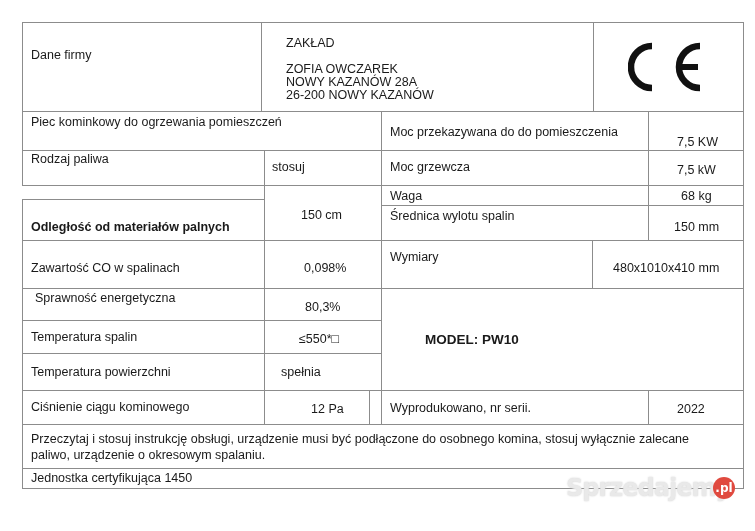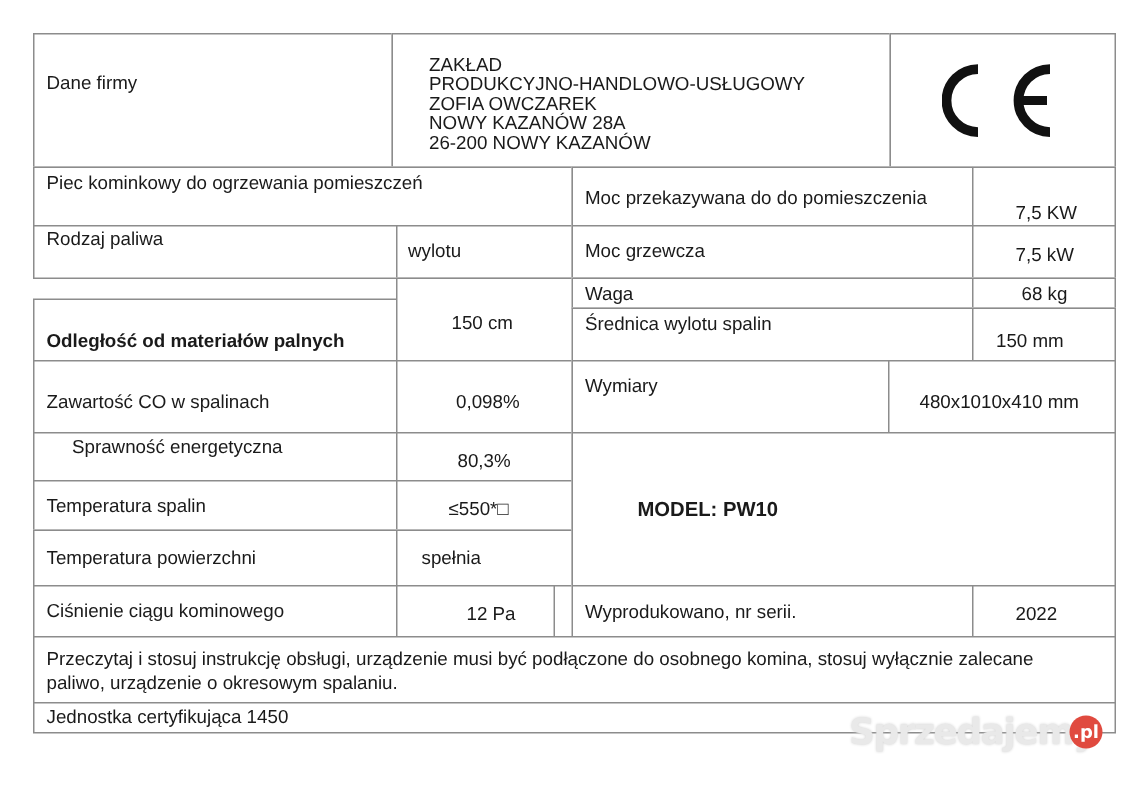--- a/index.html
+++ b/index.html
@@ -26,21 +26,20 @@
 </head>
 <body>
 
 <div>
 
   <div class="cell" style="left:22px;top:22px;width:240px;height:90px;">
     <span class="t" style="left:8px;top:26px;">Dane firmy</span>
   </div>
   <div class="cell" style="left:261px;top:22px;width:333px;height:90px;">
     <span class="t" style="left:24px;top:14px;">ZAKŁAD</span>
-    <span class="t" style="left:24px;top:27px;">PRODUKCYJNO-HANDLOWO-USŁUGOWY</span>
     <span class="t" style="left:24px;top:40px;">ZOFIA OWCZAREK</span>
     <span class="t" style="left:24px;top:53px;">NOWY KAZANÓW 28A</span>
     <span class="t" style="left:24px;top:66px;">26-200 NOWY KAZANÓW</span>
   </div>
   <div class="cell" style="left:593px;top:22px;width:151px;height:90px;"></div>
   <svg class="ce" viewBox="0 0 80 50">
     <path d="M24 4 A21 21 0 1 0 24 46" fill="none" stroke="#111" stroke-width="6.5"></path>
     <path d="M72 4 A21 21 0 1 0 72 46" fill="none" stroke="#111" stroke-width="6.5"></path>
     <line x1="52" y1="25" x2="70" y2="25" stroke="#111" stroke-width="6"></line>
   </svg>
@@ -52,21 +51,21 @@
     <span class="t" style="left:8px;top:14px;">Moc przekazywana do do pomieszczenia</span>
   </div>
   <div class="cell" style="left:648px;top:111px;width:96px;height:40px;">
     <span class="t" style="left:28px;top:24px;">7,5 KW</span>
   </div>
 
   <div class="cell" style="left:22px;top:150px;width:243px;height:36px;">
     <span class="t" style="left:8px;top:2px;">Rodzaj paliwa</span>
   </div>
   <div class="cell" style="left:264px;top:150px;width:118px;height:36px;">
-    <span class="t" style="left:7px;top:10px;">wylotu</span>
+    <span class="t" style="left:7px;top:10px;">stosuj</span>
   </div>
   <div class="cell" style="left:381px;top:150px;width:268px;height:36px;">
     <span class="t" style="left:8px;top:10px;">Moc grzewcza</span>
   </div>
   <div class="cell" style="left:648px;top:150px;width:96px;height:36px;">
     <span class="t" style="left:28px;top:13px;">7,5 kW</span>
   </div>
 
   <div class="cell" style="left:22px;top:199px;width:243px;height:56px;font-weight:bold;">
     <span class="t" style="left:8px;top:21px;">Odległość od materiałów palnych</span>
@@ -77,38 +76,38 @@
   <div class="cell" style="left:381px;top:185px;width:268px;height:21px;">
     <span class="t" style="left:8px;top:4px;">Waga</span>
   </div>
   <div class="cell" style="left:648px;top:185px;width:96px;height:21px;">
     <span class="t" style="left:32px;top:4px;">68 kg</span>
   </div>
   <div class="cell" style="left:381px;top:205px;width:268px;height:36px;">
     <span class="t" style="left:8px;top:4px;">Średnica wylotu spalin</span>
   </div>
   <div class="cell" style="left:648px;top:205px;width:96px;height:36px;">
-    <span class="t" style="left:15px;top:15px;">150 mm</span>
+    <span class="t" style="left:25px;top:15px;">150 mm</span>
   </div>
 
   <div class="cell" style="left:22px;top:240px;width:243px;height:49px;">
     <span class="t" style="left:8px;top:21px;">Zawartość CO w spalinach</span>
   </div>
   <div class="cell" style="left:264px;top:240px;width:118px;height:49px;">
     <span class="t" style="left:39px;top:21px;">0,098%</span>
   </div>
   <div class="cell" style="left:381px;top:240px;width:212px;height:49px;">
     <span class="t" style="left:8px;top:10px;">Wymiary</span>
   </div>
   <div class="cell" style="left:592px;top:240px;width:152px;height:49px;">
     <span class="t" style="left:20px;top:21px;">480x1010x410 mm</span>
   </div>
 
   <div class="cell" style="left:22px;top:288px;width:243px;height:33px;">
-    <span class="t" style="left:25px;top:3px;">Sprawność energetyczna</span>
+    <span class="t" style="left:12px;top:3px;">Sprawność energetyczna</span>
   </div>
   <div class="cell" style="left:264px;top:288px;width:118px;height:33px;">
     <span class="t" style="left:40px;top:12px;">80,3%</span>
   </div>
   <div class="cell" style="left:22px;top:320px;width:243px;height:34px;">
     <span class="t" style="left:8px;top:10px;">Temperatura spalin</span>
   </div>
   <div class="cell" style="left:264px;top:320px;width:118px;height:34px;">
     <span class="t" style="left:34px;top:12px;">≤550*□</span>
   </div>

